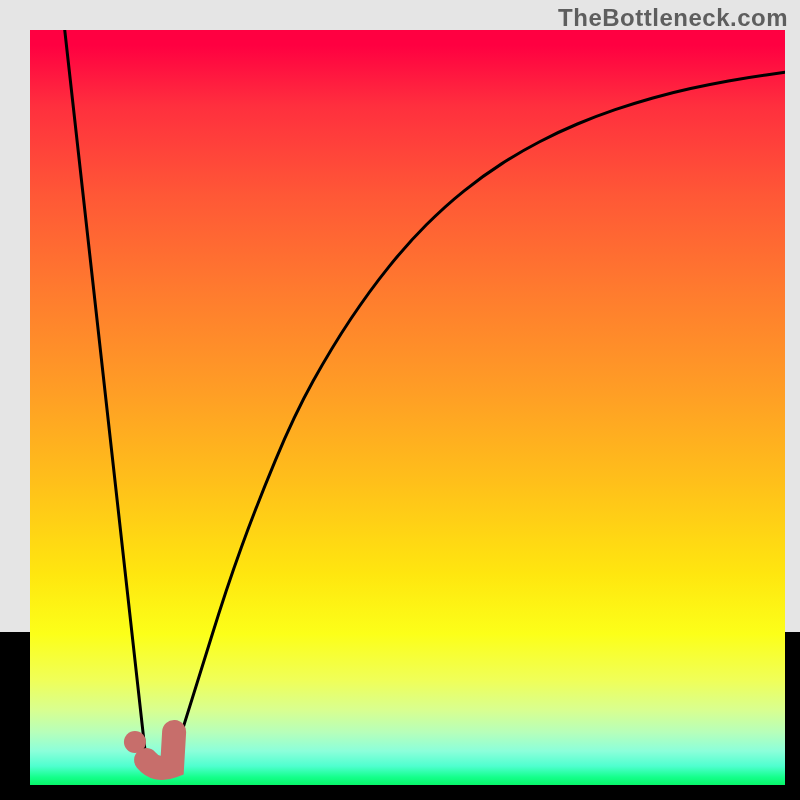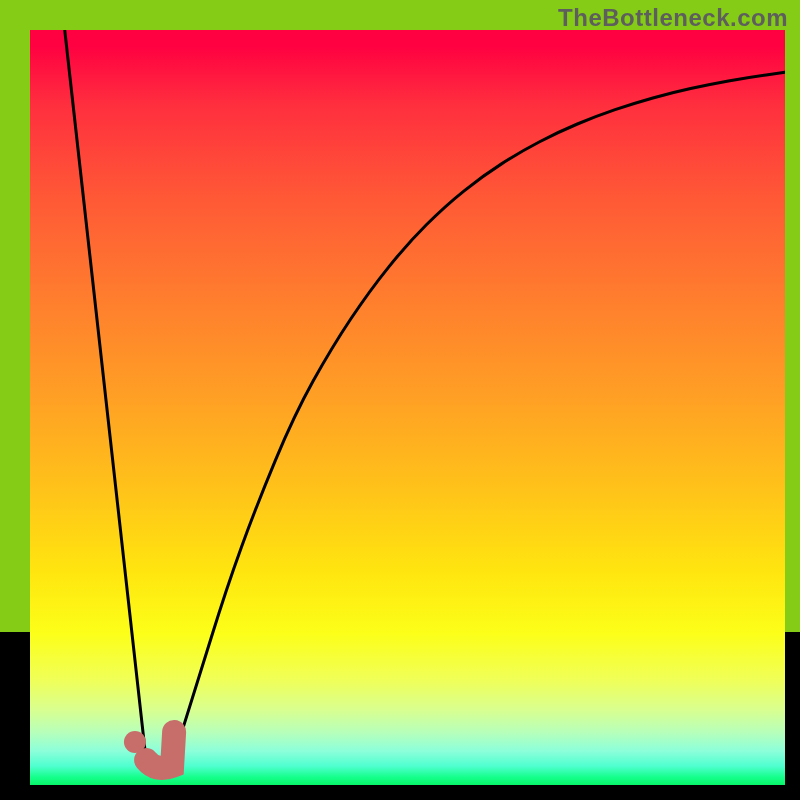--- a/index.html
+++ b/index.html
@@ -1,21 +1,21 @@
 <!DOCTYPE html>
 <html><head>
 <meta charset="utf-8">
 <style>
   * { margin: 0; padding: 0; box-sizing: border-box; }
   html, body { width: 800px; height: 800px; overflow: hidden; background: #000; }
   .frame {
     position: relative;
     width: 800px;
     height: 632px;
-    background: #84cc16;
+    background: #e5e5e5;
     padding-left: 36px;
   }
   .watermark {
     position: absolute;
     top: 4px;
     right: 12px;
     font-family: Arial, Helvetica, sans-serif;
     font-size: 24px;
     font-weight: bold;
     color: #5e5e5e;

